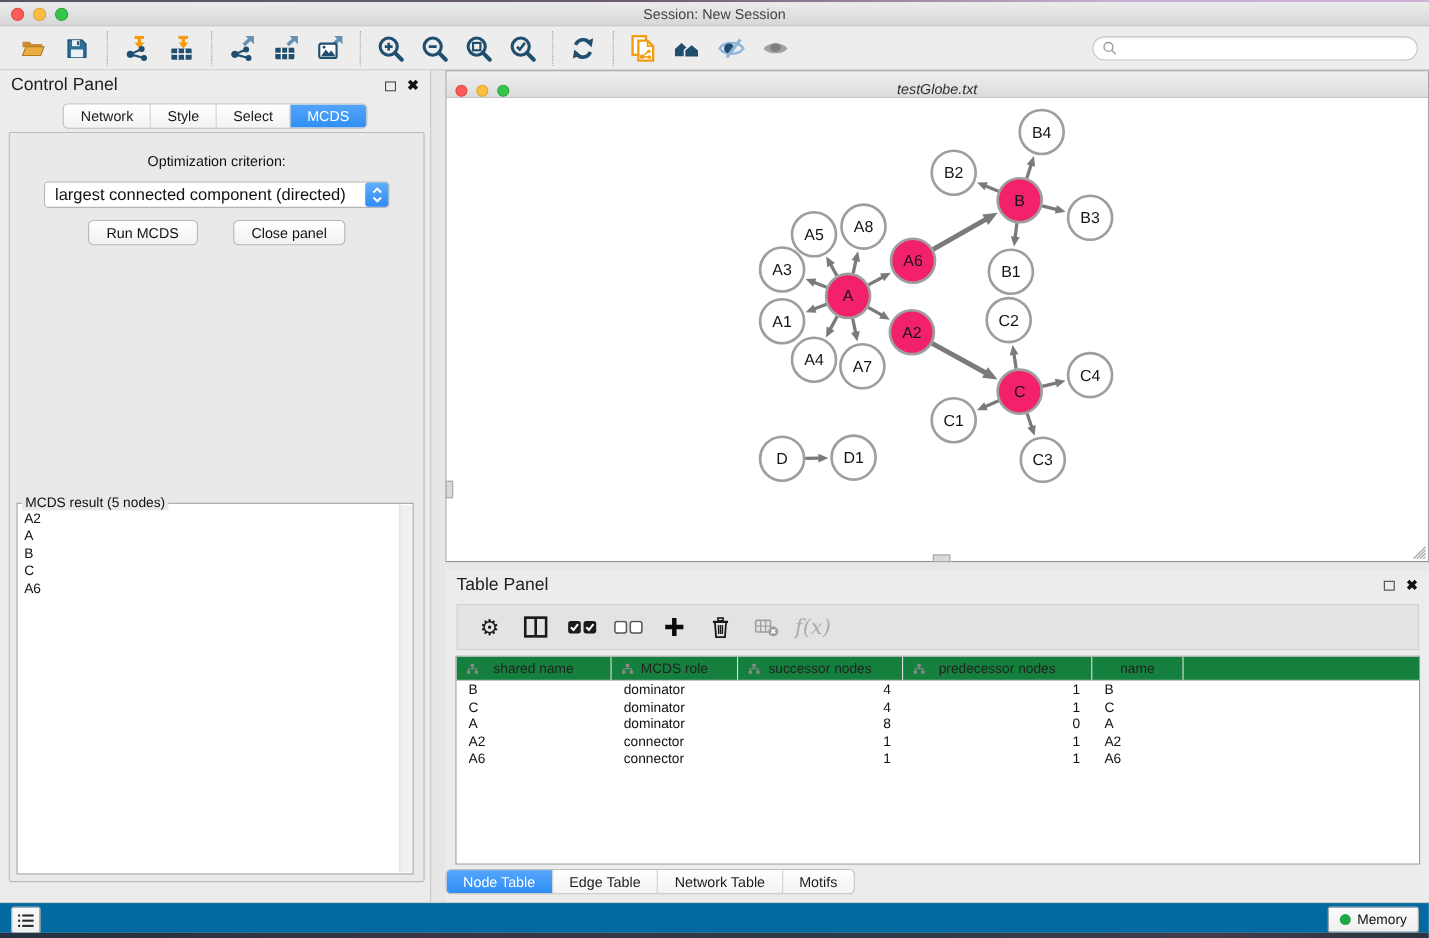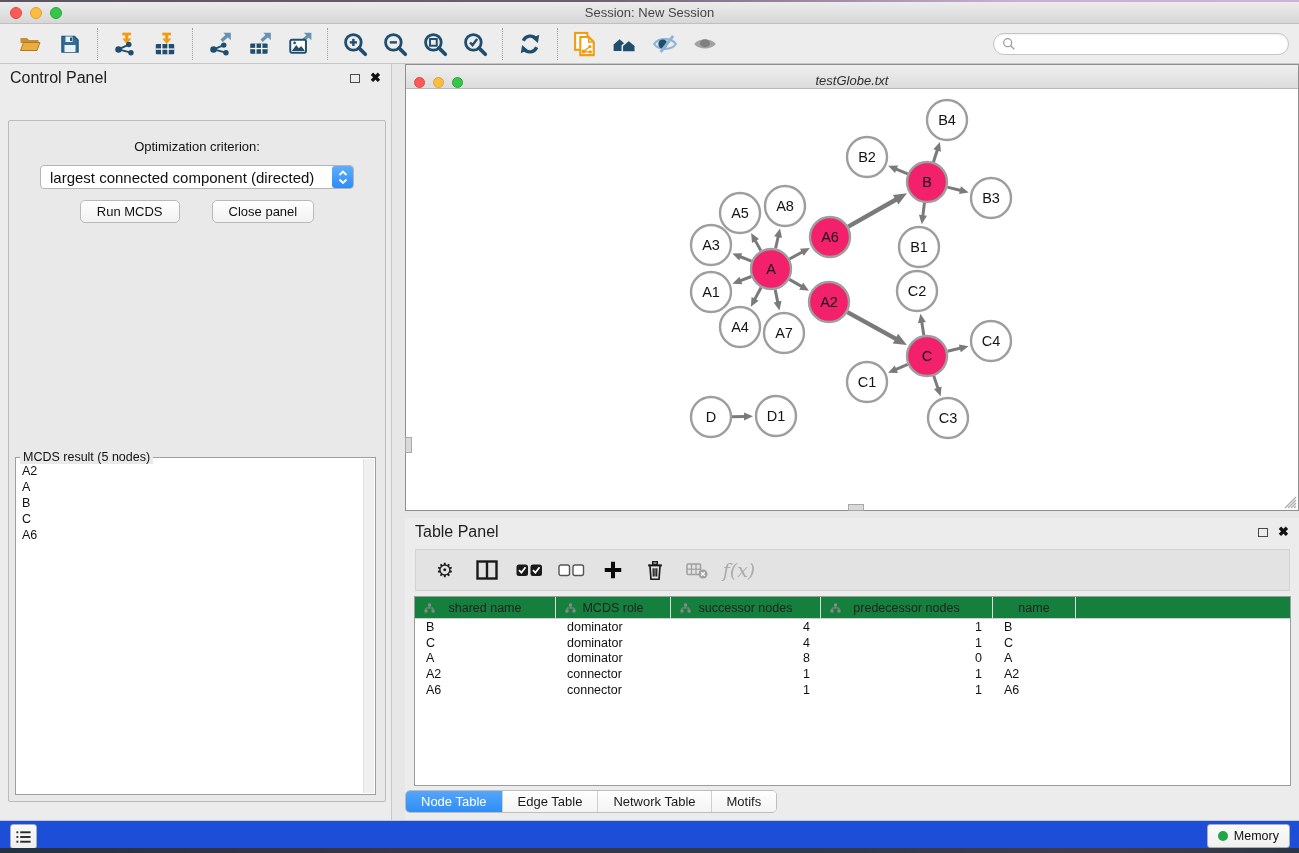--- a/index.html
+++ b/index.html
@@ -102,21 +102,21 @@
   .th { position:relative; display:flex; align-items:center; justify-content:center;
     font-size:12.5px; color:#222; border-right:1px solid #DCDCDC; }
   .th .tree-ic { position:absolute; left:9px; top:6px; }
   .trow { display:flex; height:15.8px; align-items:center; }
   .td { font-size:12.5px; color:#111; padding:0 11px; white-space:nowrap; overflow:hidden; }
   .td.num { text-align:right; }
 
   .tp-tabs { position:absolute; top:272px; left:0; width:100%; display:flex; justify-content:flex-start; }
 
   
-  .statusbar { position:absolute; top:820px; left:0; width:100%; height:28px; background:#1d4ed8;
+  .statusbar { position:absolute; top:820px; left:0; width:100%; height:28px; background:#0369a1;
     border-top:1px solid #C9C9C9; }
   .status-left-btn { position:absolute; left:10px; top:3px; width:27px; height:25px;
     background:linear-gradient(#FAFAFA,#EFEFEF); border:1px solid #ADADAD; border-radius:3px;
     display:flex; align-items:center; justify-content:center; }
   .memory-btn { position:absolute; right:9px; top:3px; height:24px; padding:0 10px;
     background:linear-gradient(#FBFBFB,#F0F0F0); border:1px solid #ADADAD; border-radius:3px;
     display:flex; align-items:center; gap:6px; font-size:12.5px; color:#111; }
   .memory-dot { width:10px; height:10px; border-radius:50%; background:#1FA647; }
   .desktop-strip-bottom { position:absolute; top:848px; left:0; width:100%; height:5px;
     background:linear-gradient(90deg,#233140 0%,#3a3444 30%,#2c3a49 60%,#433a49 85%,#2a3642 100%); }
@@ -289,20 +289,28 @@
     </div>
   </div>
 
   <div class="control-panel">
     <div class="panel-header">
       <span class="panel-title">Control Panel</span>
       <span class="panel-header-icons">
         <span class="float-icon"></span>
         <span class="close-icon">✖</span>
       </span>
+    </div>
+    <div class="cp-tabs">
+      <div class="seg" id="cp-tabs-seg">
+          <div class="segitem">Network</div>
+          <div class="segitem">Style</div>
+          <div class="segitem">Select</div>
+          <div class="segitem active">MCDS</div>
+        </div>
     </div>
     <div class="cp-content">
       <div class="opt-label">Optimization criterion:</div>
       <div class="dropdown">
         <span class="dropdown-value">largest connected component (directed)</span>
         <span class="dropdown-stepper">
           <svg width="10" height="15" viewBox="0 0 10 15">
             <polyline points="1.5,5 5,1.5 8.5,5" fill="none" stroke="#fff" stroke-width="1.8"></polyline>
             <polyline points="1.5,9.5 5,13 8.5,9.5" fill="none" stroke="#fff" stroke-width="1.8"></polyline>
           </svg>

